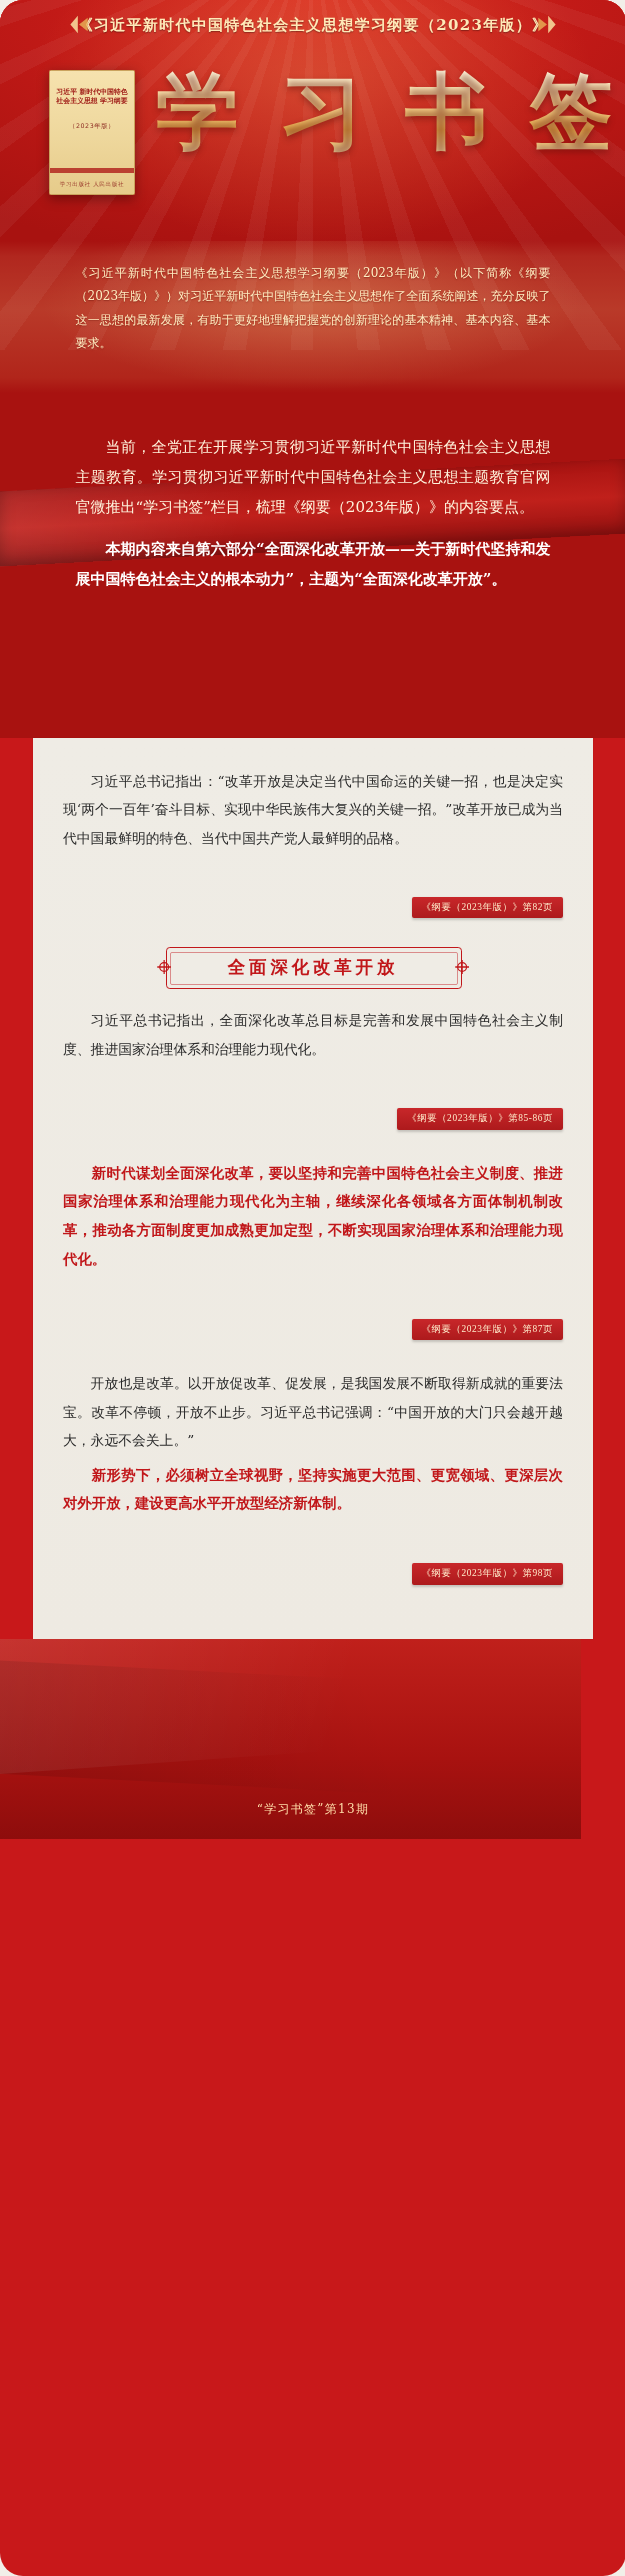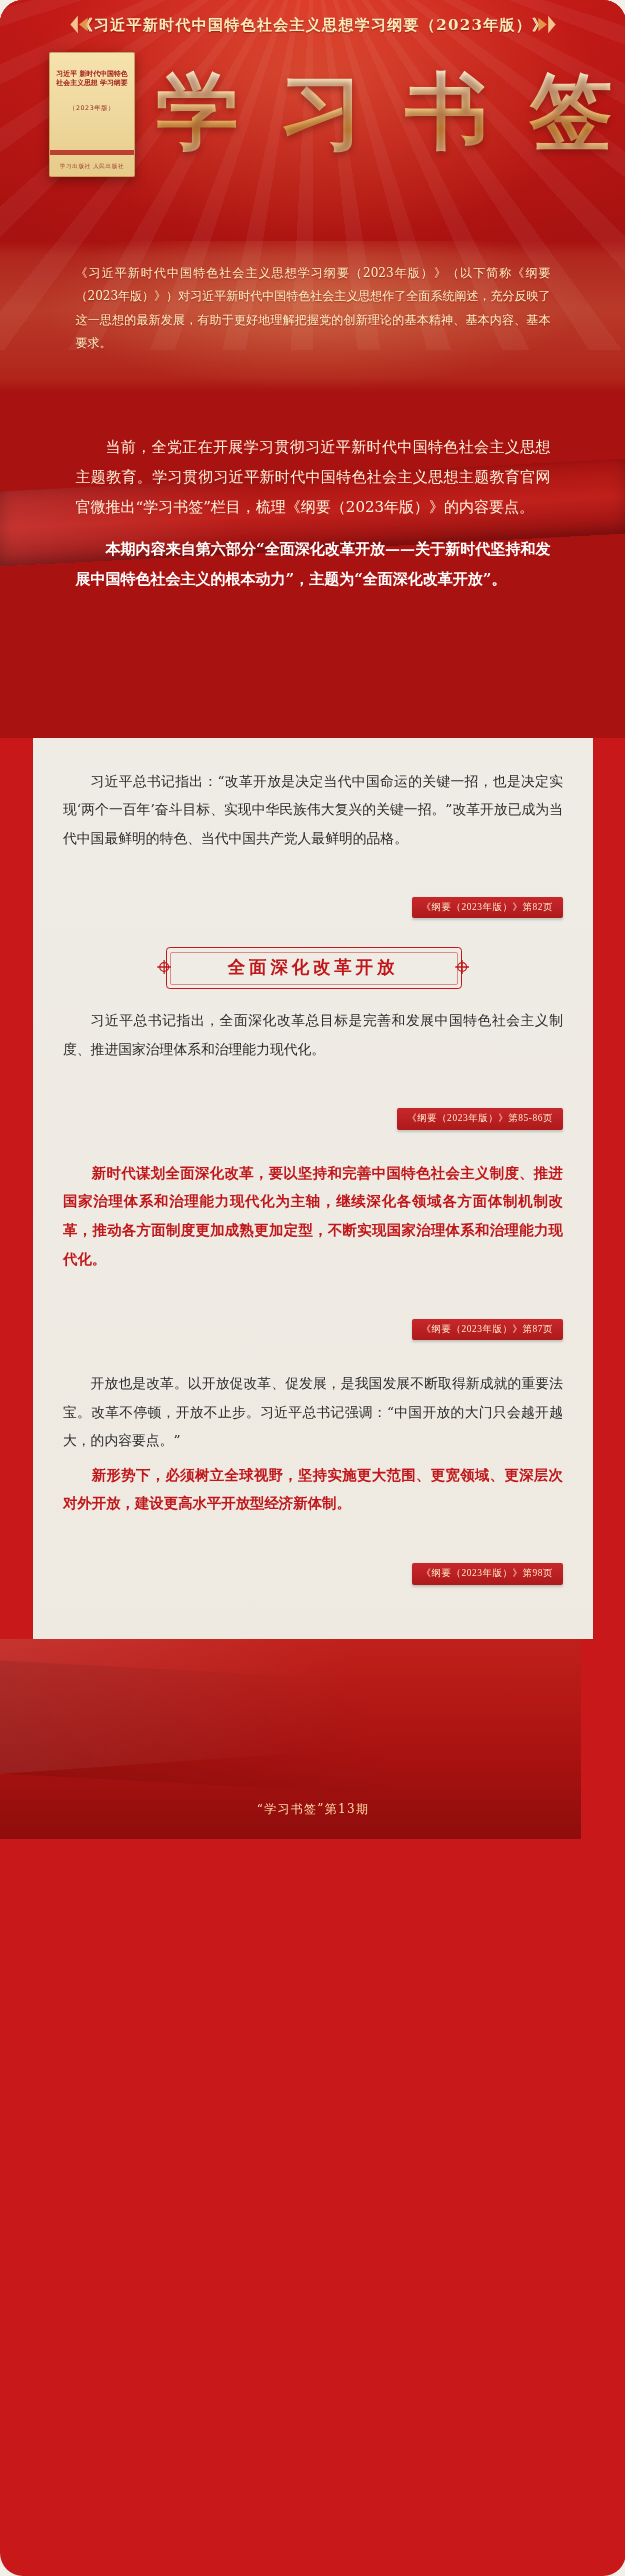--- a/index.html
+++ b/index.html
@@ -62,21 +62,21 @@
   .book-title-bar .deco.right{right:25px;}
   .deco svg{display:block}
 
   
   .hero-main{
     position:relative;
     margin-top:15px;
     height:188px;
   }
   .booklet{
-    position:absolute;left:49px;top:2px;
+    position:absolute;left:49px;top:20px;
     width:84px;height:123px;
     background:linear-gradient(180deg,#f6e2ae 0%,#eed79c 55%,#e6cb8a 100%);
     border:1.3px solid #c9a martin;
     border:1.3px solid #caa35e;
     box-shadow:0 3.8px 11.3px rgba(0,0,0,.35);
     border-radius:1.3px;
     overflow:hidden;
   }
   .booklet .bk-top{
     margin:7.5px 6.3px 0 6.3px;height:36px;
@@ -323,21 +323,21 @@
       </div>
 
       <div>
         <p class="para red">新时代谋划全面深化改革，要以坚持和完善中国特色社会主义制度、推进国家治理体系和治理能力现代化为主轴，继续深化各领域各方面体制机制改革，推动各方面制度更加成熟更加定型，不断实现国家治理体系和治理能力现代化。</p>
         <div class="src">
           <span>《纲要（2023年版）》第87页</span>
         </div>
       </div>
 
       <div>
-        <p class="para">开放也是改革。以开放促改革、促发展，是我国发展不断取得新成就的重要法宝。改革不停顿，开放不止步。习近平总书记强调：“中国开放的大门只会越开越大，的内容要点。”</p>
+        <p class="para">开放也是改革。以开放促改革、促发展，是我国发展不断取得新成就的重要法宝。改革不停顿，开放不止步。习近平总书记强调：“中国开放的大门只会越开越大，永远不会关上。”</p>
       </div>
 
       <div>
         <p class="para red">新形势下，必须树立全球视野，坚持实施更大范围、更宽领域、更深层次对外开放，建设更高水平开放型经济新体制。</p>
         <div class="src">
           <span>《纲要（2023年版）》第98页</span>
         </div>
       </div>
 
     </div>

